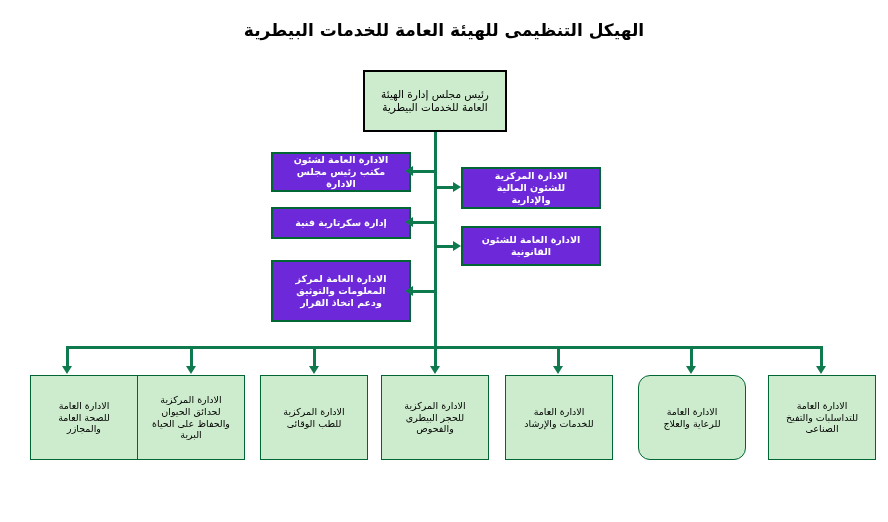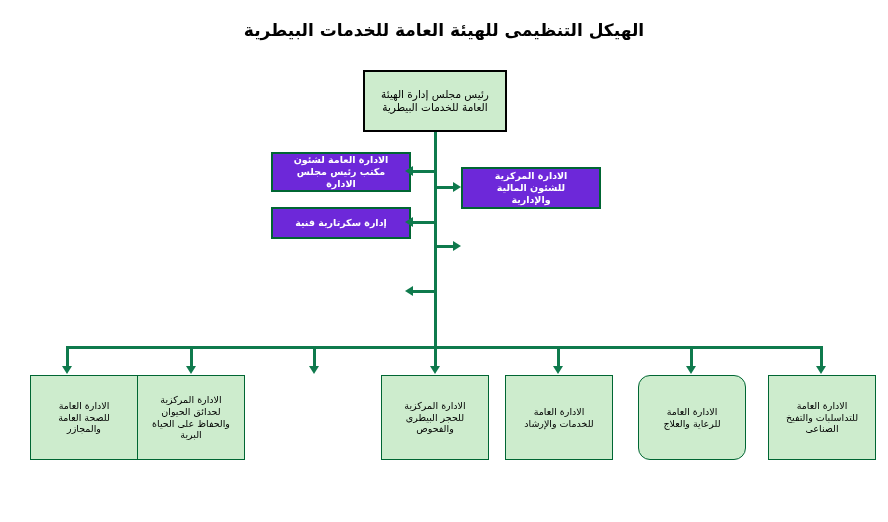--- a/index.html
+++ b/index.html
@@ -98,31 +98,33 @@
 <div id="chart">
 
   <div class="title">الهيكل التنظيمى للهيئة العامة للخدمات البيطرية</div>
 
   <div class="node node-root" style="left:363px; top:70px; width:144px; height:62px;">رئيس مجلس إدارة الهيئة العامة للخدمات البيطرية</div>
 
   <div class="line line-v" style="left:434px; top:132px; height:216px;"></div>
 
   <div class="node node-blue" style="left:271px; top:152px; width:140px; height:40px;">الادارة العامة لشئون مكتب رئيس مجلس الادارة</div>
   <div class="node node-blue" style="left:271px; top:207px; width:140px; height:32px;">إدارة سكرتارية فنية</div>
+  <div class="node node-blue" style="left:271px; top:260px; width:140px; height:62px;">الادارة العامة لمركز المعلومات والتوثيق ودعم اتخاذ القرار</div>
 
   <div class="line line-h" style="left:413px; top:170px; width:22px;"></div>
   <div class="arrow-left" style="left:405px; top:166px;"></div>
 
   <div class="line line-h" style="left:413px; top:221px; width:22px;"></div>
   <div class="arrow-left" style="left:405px; top:217px;"></div>
 
   <div class="line line-h" style="left:413px; top:290px; width:22px;"></div>
   <div class="arrow-left" style="left:405px; top:286px;"></div>
 
   <div class="node node-blue" style="left:461px; top:167px; width:140px; height:42px;">الادارة المركزية للشئون المالية والإدارية</div>
+  <div class="node node-blue" style="left:461px; top:226px; width:140px; height:40px;">الادارة العامة للشئون القانونية</div>
 
   <div class="line line-h" style="left:437px; top:186px; width:16px;"></div>
   <div class="arrow-right" style="left:453px; top:182px;"></div>
 
   <div class="line line-h" style="left:437px; top:245px; width:16px;"></div>
   <div class="arrow-right" style="left:453px; top:241px;"></div>
 
   <div class="line line-h" style="left:66px; top:346px; width:756px;"></div>
 
   <div class="line line-v" style="left:66px; top:346px; height:22px;"></div>
@@ -141,18 +143,19 @@
   <div class="arrow-down" style="left:553px; top:366px;"></div>
 
   <div class="line line-v" style="left:690px; top:346px; height:22px;"></div>
   <div class="arrow-down" style="left:686px; top:366px;"></div>
 
   <div class="line line-v" style="left:820px; top:346px; height:22px;"></div>
   <div class="arrow-down" style="left:816px; top:366px;"></div>
 
   <div class="node node-green" style="left:30px; top:375px; width:108px; height:85px;">الادارة العامة للصحة العامة والمجازر</div>
   <div class="node node-green" style="left:137px; top:375px; width:108px; height:85px;">الادارة المركزية لحدائق الحيوان والحفاظ على الحياة البرية</div>
+  <div class="node node-green" style="left:260px; top:375px; width:108px; height:85px;">الادارة المركزية للطب الوقائى</div>
   <div class="node node-green" style="left:505px; top:375px; width:108px; height:85px;">الادارة العامة للخدمات والإرشاد</div>
   <div class="node node-green" style="left:381px; top:375px; width:108px; height:85px;">الادارة المركزية للحجر البيطرى والفحوص</div>
   <div class="node node-green" style="left:638px; top:375px; width:108px; height:85px;border-radius:12px;">الادارة العامة للرعاية والعلاج</div>
   <div class="node node-green" style="left:768px; top:375px; width:108px; height:85px;">الادارة العامة للتداسلبات والتفيخ الصناعى</div>
 
 </div>
 
 </body></html>

